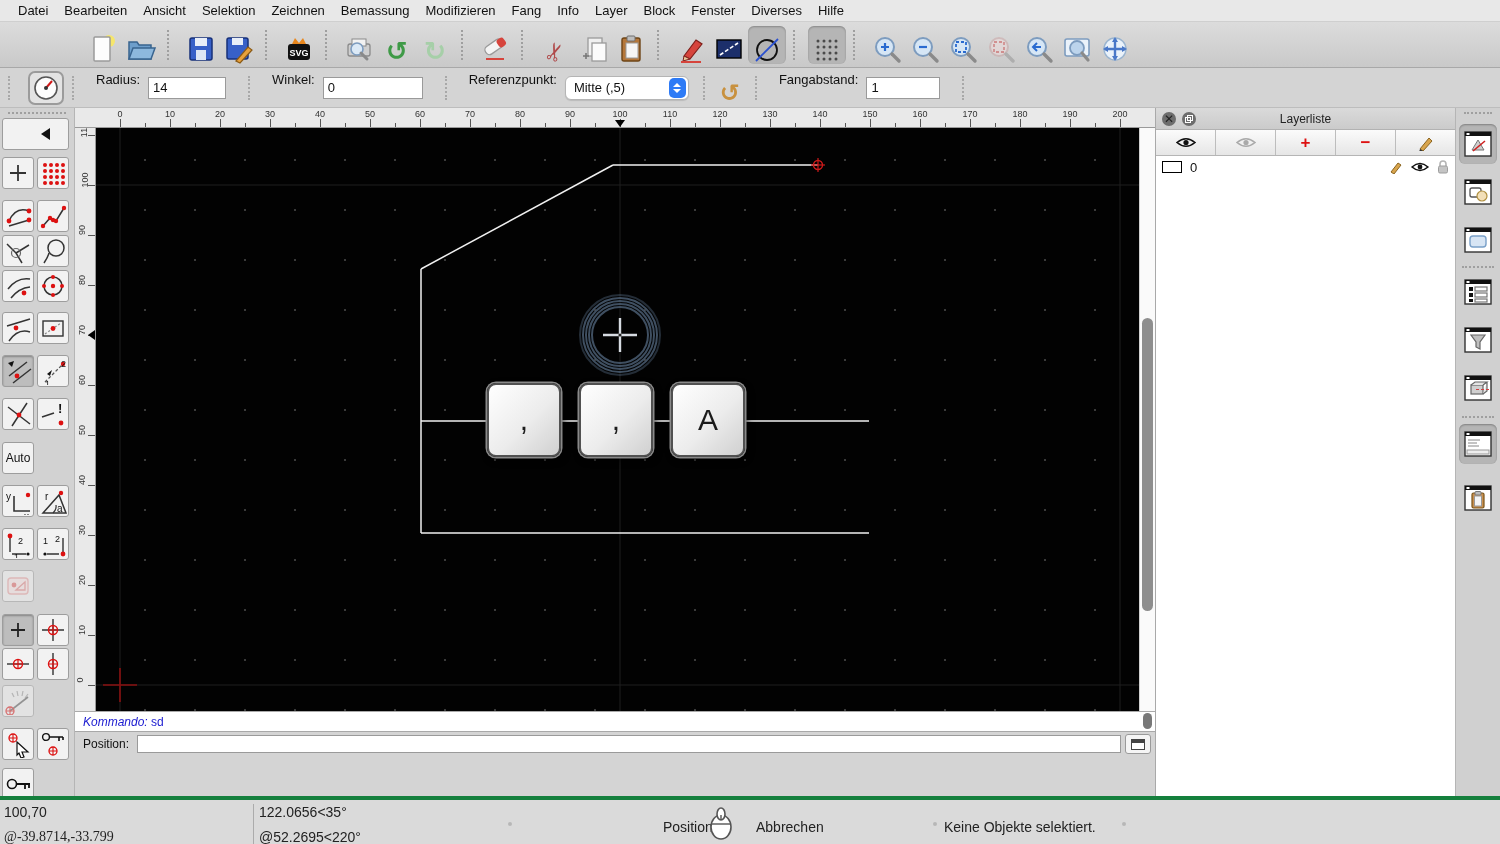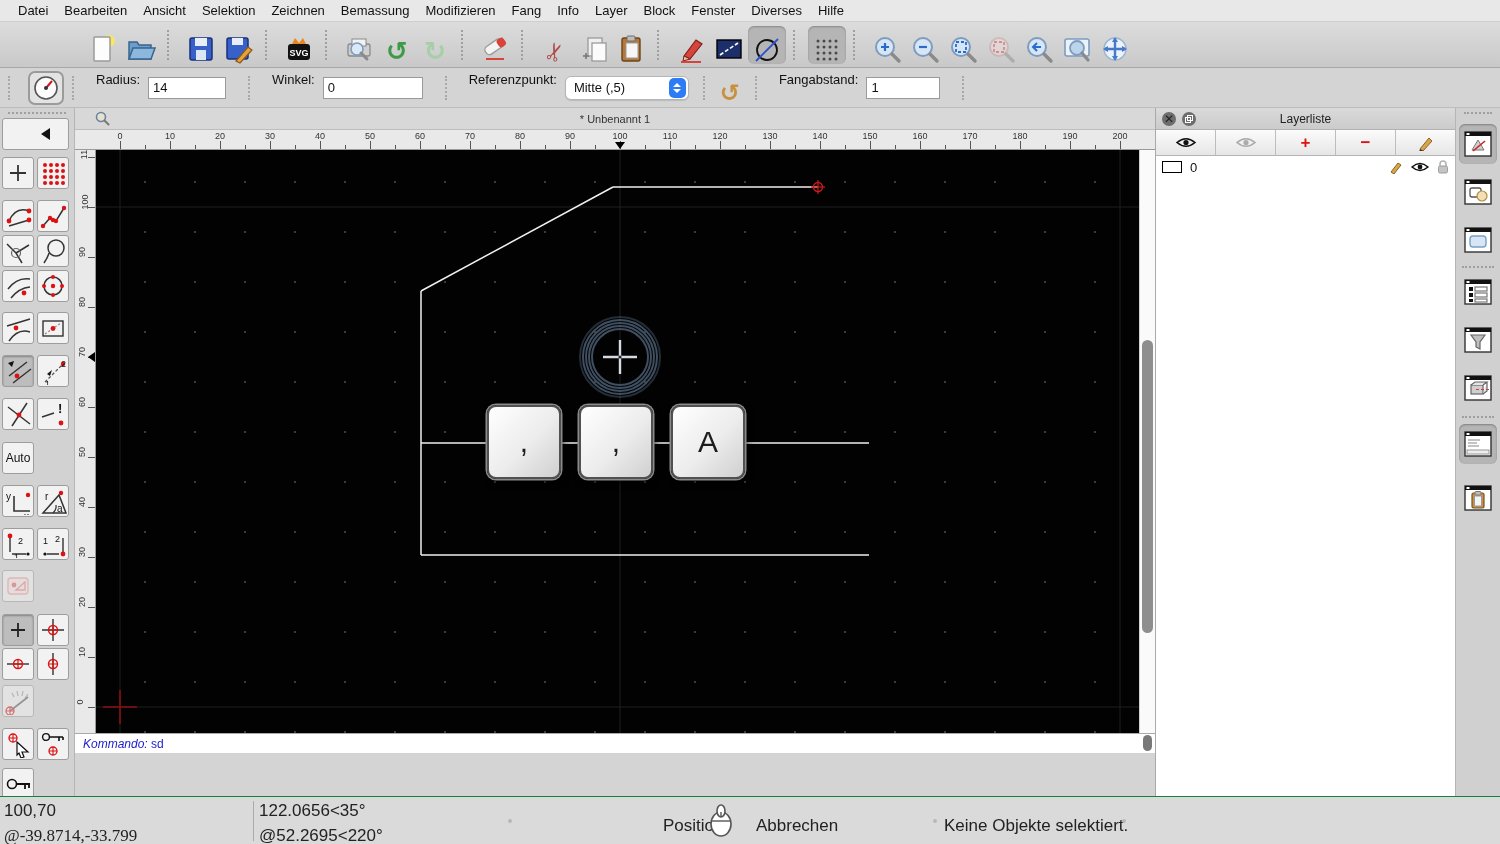--- a/index.html
+++ b/index.html
@@ -117,21 +117,21 @@
   .layerrow .licon { margin-left:8px; display:flex; align-items:center; }
 
   
   .dockbtn { position:absolute; left:3px; width:38px; height:40px; border-radius:6px;
              display:flex; align-items:center; justify-content:center; }
   .dockbtn.sel { background:#b5b5b5; box-shadow:inset 0 1px 2px rgba(0,0,0,.3); }
   .docksep { position:absolute; left:6px; width:32px; border-top:2px dotted #9f9f9f; }
 
   
   #statusbar { position:absolute; left:0; top:796px; width:1500px; height:48px; background:#dadada;
-               border-top:1px solid #15803d; font-size:17px; color:#222; }
+               border-top:4px solid #15803d; font-size:14px; color:#222; }
   #statusbar .abs { position:absolute; white-space:nowrap; }
   .statdot { position:absolute; width:4px; height:4px; border-radius:50%; background:#b7b7b7; }
   .statdivider { position:absolute; top:4px; height:40px; border-left:1px solid #ababab; }
 </style>
 </head>
 <body>
 
 <div id="app">
 
   <div id="menubar">
@@ -621,29 +621,20 @@
         <div class="sbtn">
           <svg width="28" height="28">
             <circle cx="8" cy="14" r="4.5" fill="none" stroke="#111" stroke-width="1.6"></circle>
             <path d="M12.5 14 L26 14 M21 14 L21 19 M25 14 L25 18" stroke="#111" stroke-width="1.8"></path>
           </svg>
         </div>
       </div>
     </div>
 
     <div id="center">
-      <div id="tabbar">
-        <span id="tabicon">
-          <svg width="15" height="15">
-            <circle cx="6" cy="6" r="4.5" fill="#e8e2c8" stroke="#6a84a8" stroke-width="1.6"></circle>
-            <line x1="9.5" y1="9.5" x2="13.5" y2="13.5" stroke="#7a7a7a" stroke-width="2" stroke-linecap="round"></line>
-          </svg>
-        </span>
-        <span id="tabtitle">* Unbenannt 1</span>
-      </div>
       <div id="hruler">
           <div class="htick" style="left: 45px; height: 8px;"></div>
           <div class="hlabel" style="left: 45px;">0</div>
           <div class="htick" style="left: 70px; height: 4px;"></div>
           <div class="htick" style="left: 95px; height: 8px;"></div>
           <div class="hlabel" style="left: 95px;">10</div>
           <div class="htick" style="left: 120px; height: 4px;"></div>
           <div class="htick" style="left: 145px; height: 8px;"></div>
           <div class="hlabel" style="left: 145px;">20</div>
           <div class="htick" style="left: 170px; height: 4px;"></div>
@@ -765,20 +756,30 @@
         <div id="vscroll">
           <div id="vthumb" style="top:190px;height:293px;"></div>
         </div>
       </div>
       <div id="cmdrow">
         <div id="cmdtext"><span class="prompt">Kommando:</span>&nbsp;<span>sd</span></div>
         <div id="cmdscroll">
             <div id="cmdthumb"></div>
           </div>
       </div>
+      <div id="posrow">
+        <span id="poslabel">Position:</span>
+        <input id="posinput" class="txt" value="" style="">
+        <div id="posbtn">
+          <svg width="14" height="11">
+            <rect x="0.5" y="0.5" width="13" height="10" fill="#fff" stroke="#444"></rect>
+            <rect x="0.5" y="0.5" width="13" height="3.5" fill="#444"></rect>
+          </svg>
+        </div>
+      </div>
     </div>
 
     <div id="rightpanel">
       <div id="paneltitle">
         <div class="titlebtn" style="left:6px;">
             <span>✕</span>
           </div>
         <div class="titlebtn" style="left:26px;">
           <svg width="8" height="8">
             <rect x="0.5" y="2.5" width="5" height="5" fill="none" stroke="#fff"></rect>

